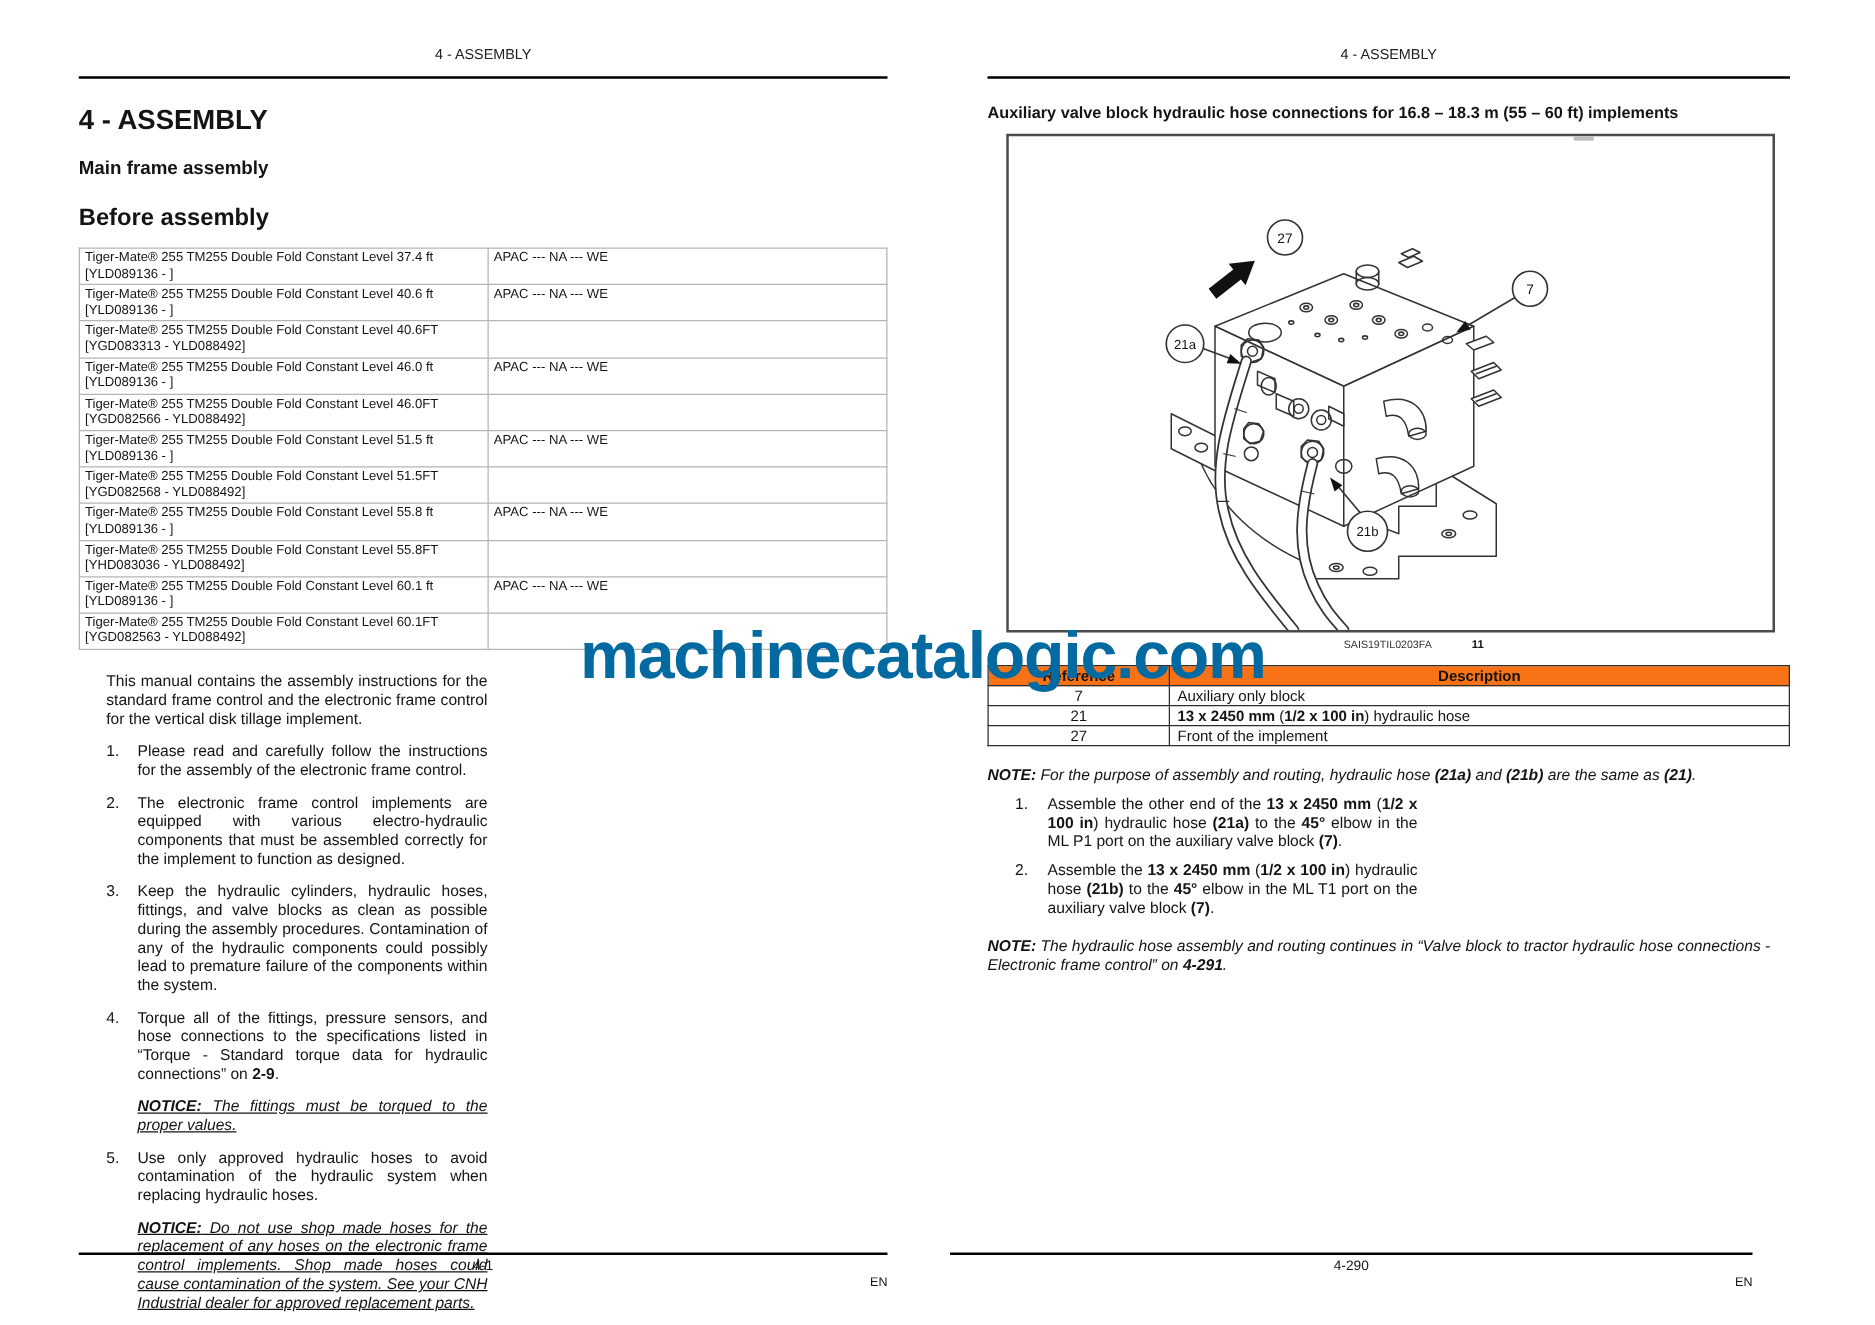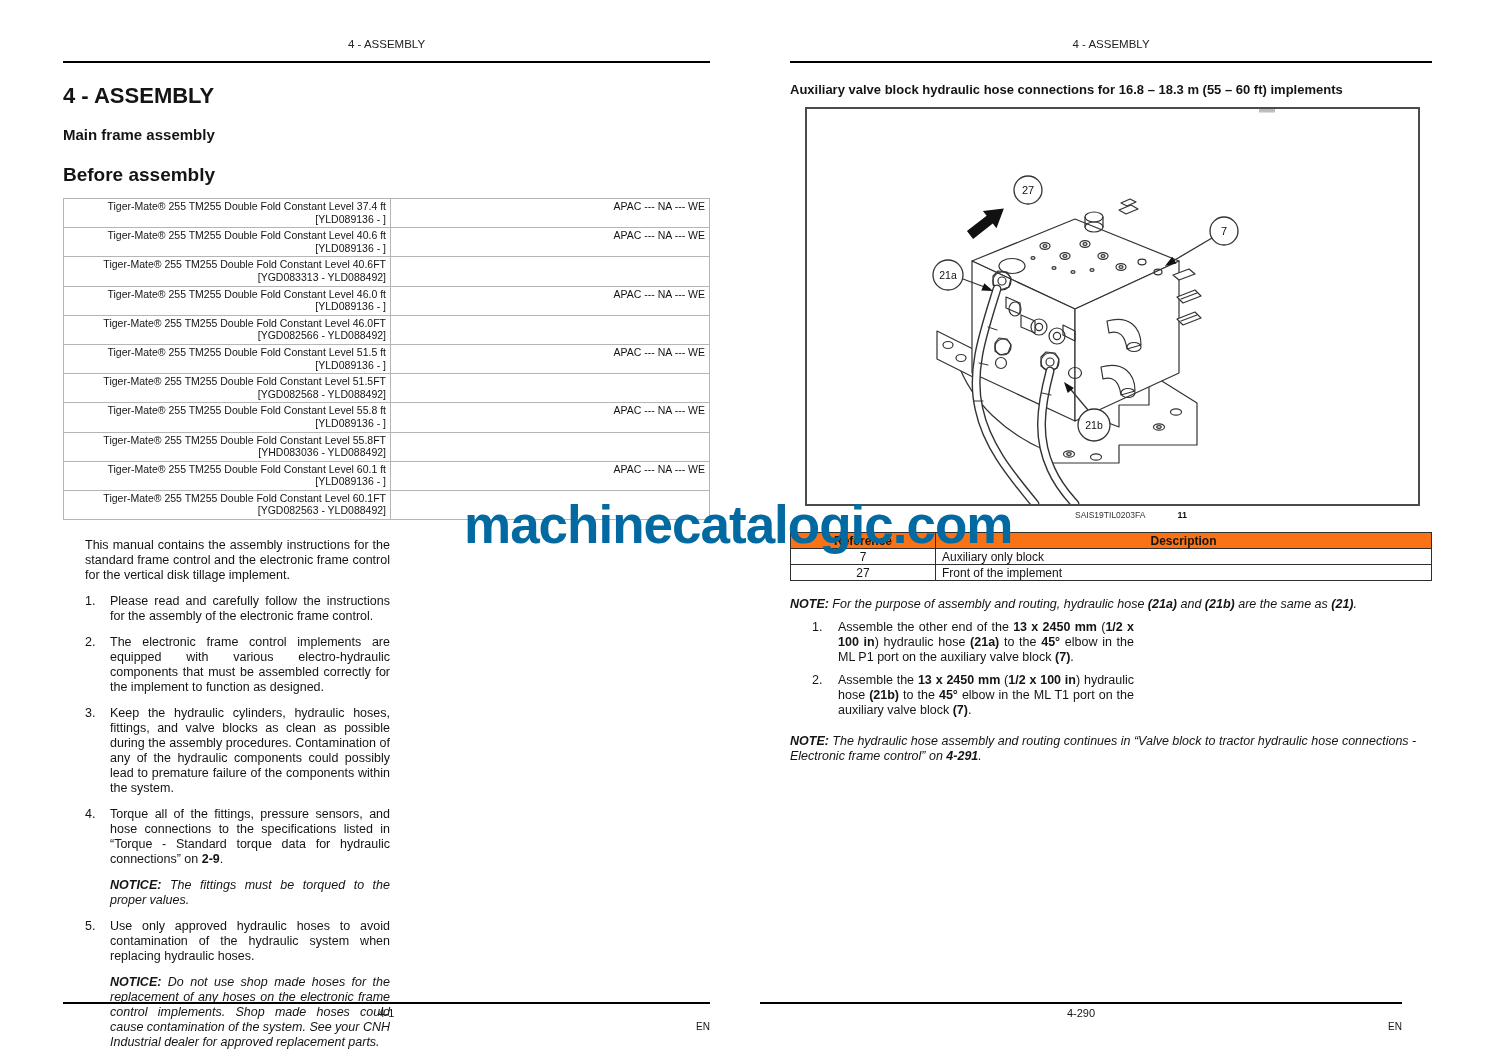--- a/index.html
+++ b/index.html
@@ -12,30 +12,30 @@
   .page{position:absolute;top:0;}
   .page-left{left:63px;width:647px;}
   .page-right{left:790px;width:642px;}
   .running-head{margin-top:38px;text-align:center;font-size:11.5px;color:#222;}
   .head-rule{border-top:2px solid #000;margin-top:11px;}
   .h1{font-size:22px;font-weight:bold;margin-top:20px;}
   .h2{font-size:15px;font-weight:bold;margin-top:17px;}
   .h3{font-size:19px;font-weight:bold;margin-top:21px;}
   .rh{font-size:13px;font-weight:bold;margin-top:19px;}
 
-  table.models{border-collapse:collapse;width:100%;margin-top:12px;font-size:10.5px;line-height:1.2;text-align:right;}
+  table.models{border-collapse:collapse;width:100%;margin-top:12px;font-size:10.5px;line-height:1.2;}
   table.models td{border:1px solid #b5b5b5;padding:1px 4px 2px 4px;vertical-align:top;}
   table.models td.c1{width:318px;}
 
   .body-col{width:305px;margin-left:22px;margin-top:18px;font-size:12.5px;line-height:15px;text-align:justify;}
   .body-col p{margin:0 0 11px 0;}
   .step{display:flex;margin:0 0 11px 0;}
   .step-num{width:25px;flex:none;}
   .step-text{flex:1;text-align:justify;}
-  .notice{margin:0 0 11px 25px;font-style:italic;text-align:justify;}
+  .notice{margin:0 0 11px 25px;font-style:italic;text-align:justify;text-decoration:underline;}
 
   .figure{margin:10px 0 0 15px;width:611px;height:395px;border:2px solid #4b4b4b;position:relative;background:#fff;}
   .fig-caption{margin:4px 0 0 285px;font-size:8.5px;color:#333;}
   .fig-caption .fig-no{font-size:9px;font-weight:bold;margin-left:32px;color:#111;}
 
   table.ref{border-collapse:collapse;width:100%;margin-top:12px;font-size:12px;}
   table.ref th,table.ref td{border:1px solid #2e2e2e;padding:0 6px;height:15px;}
   table.ref th{background:#f97316;font-weight:bold;text-align:center;}
   table.ref td.c1{width:132px;text-align:center;}
   .note{margin-top:16px;font-size:12.5px;line-height:15px;}
@@ -295,20 +295,24 @@
         <th>Description</th>
       </tr>
     </thead>
     <tbody>
 
     <tr>
           <td class="c1">7</td>
           <td><span>Auxiliary only block</span></td>
         </tr>
         <tr>
+          <td class="c1">21</td>
+          <td><span class="b">13 x 2450 mm</span><span> (</span><span class="b">1/2 x 100 in</span><span>) hydraulic hose</span></td>
+        </tr>
+        <tr>
           <td class="c1">27</td>
           <td><span>Front of the implement</span></td>
         </tr>
       </tbody>
   </table>
 
   <div class="note"><span class="b i">NOTE:</span><span class="i"> For the purpose of assembly and routing, hydraulic hose </span><span class="b i">(21a)</span><span class="i"> and </span><span class="b i">(21b)</span><span class="i"> are the same as </span><span class="b i">(21)</span><span class="i">.</span></div>
 
   <div class="rsteps">
     <div class="step">

